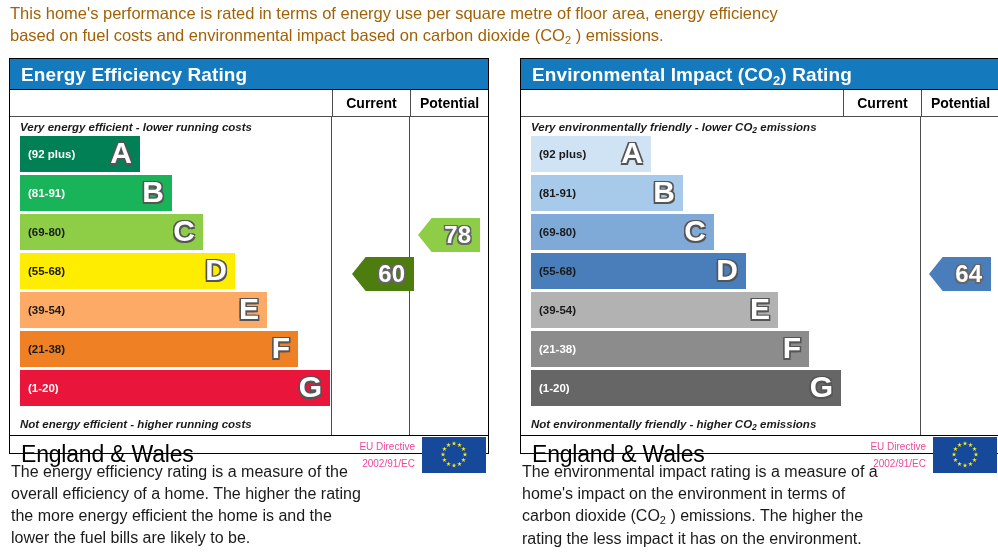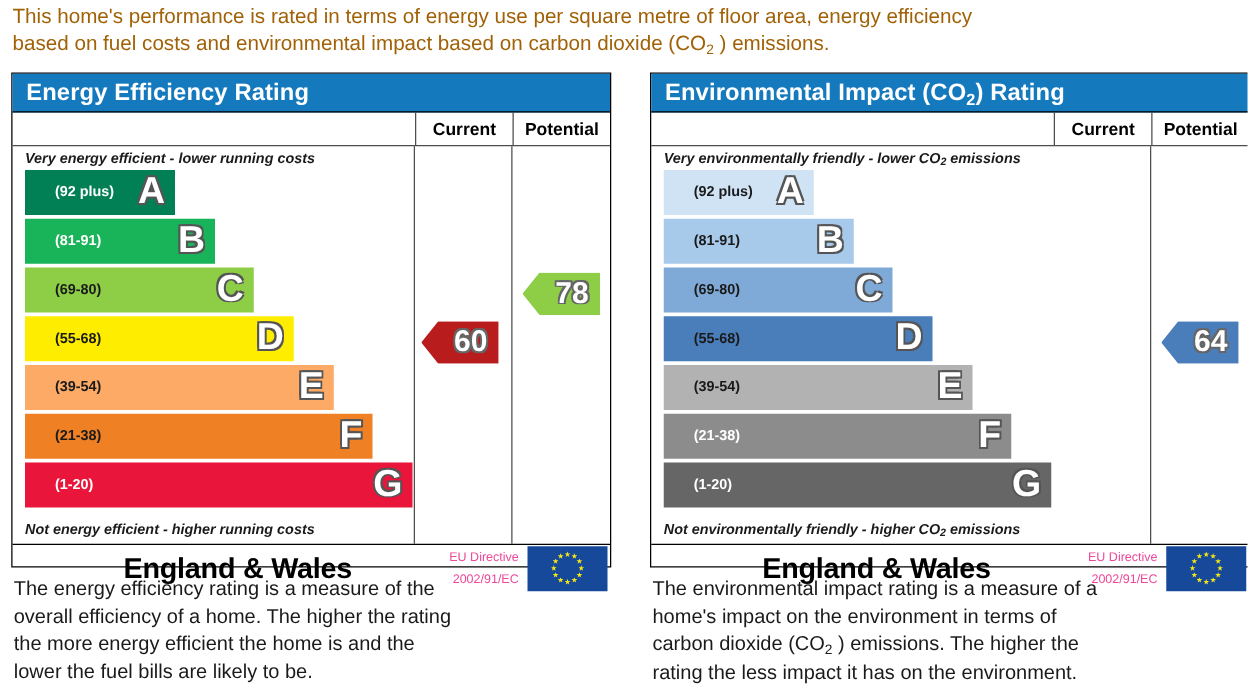--- a/index.html
+++ b/index.html
@@ -93,21 +93,20 @@
   }
   .capt sub { font-size: 8.5px; top: 2px; }
 
   .bandlist { position: relative; padding-left: 10px; }
   .band {
     position: relative;
     height: 36px;
     margin-bottom: 3px;
     display: flex;
     align-items: center;
-    padding-left: 16px;
   }
   .band .range {
     font-size: 11.5px;
     font-weight: bold;
     padding-left: 8px;
     z-index: 2;
     white-space: nowrap;
   }
   .band .letter {
     position: absolute;
@@ -145,24 +144,23 @@
   
   .foot {
     display: flex;
     align-items: center;
     height: 38px;
     border-top: 1px solid #000;
   }
   .foot .region {
     flex: 1 1 auto;
     font-size: 23px;
-    font-weight: bold;
+    font-weight: normal;
     padding-left: 11px;
     letter-spacing: -.2px;
-    text-align: center;
   }
   .foot .directive {
     text-align: right;
     font-size: 10px;
     line-height: 17px;
     padding-right: 7px;
     color: #ec4899;
   }
   .euflag {
     width: 64px; height: 36px;
@@ -238,21 +236,21 @@
               <span class="letter">F</span>
             </div>
             <div class="band" style="width: 310px; background: rgb(233, 21, 59);">
               <span class="range" style="color: rgb(255, 255, 255);">(1-20)</span>
               <span class="letter">G</span>
             </div>
           </div>
         <div class="capt" style="position:absolute;bottom:2px;left:0;">Not energy efficient - higher running costs</div>
       </div>
       <div class="valcol" id="energy-current-col">
-          <div class="marker" style="background: #b91c1c; top: 140px; left: 5px;">60</div>
+          <div class="marker" style="background: #4d7c0f; top: 140px; left: 20px;">60</div>
         </div>
       <div class="valcol last" id="energy-potential-col">
           <div class="marker" style="background: rgb(141, 206, 70); top: 101px; left: 8px;">78</div>
         </div>
     </div>
 
     <div class="foot">
       <div class="region">England &amp; Wales</div>
       <div class="directive">
         <div>EU Directive</div>

